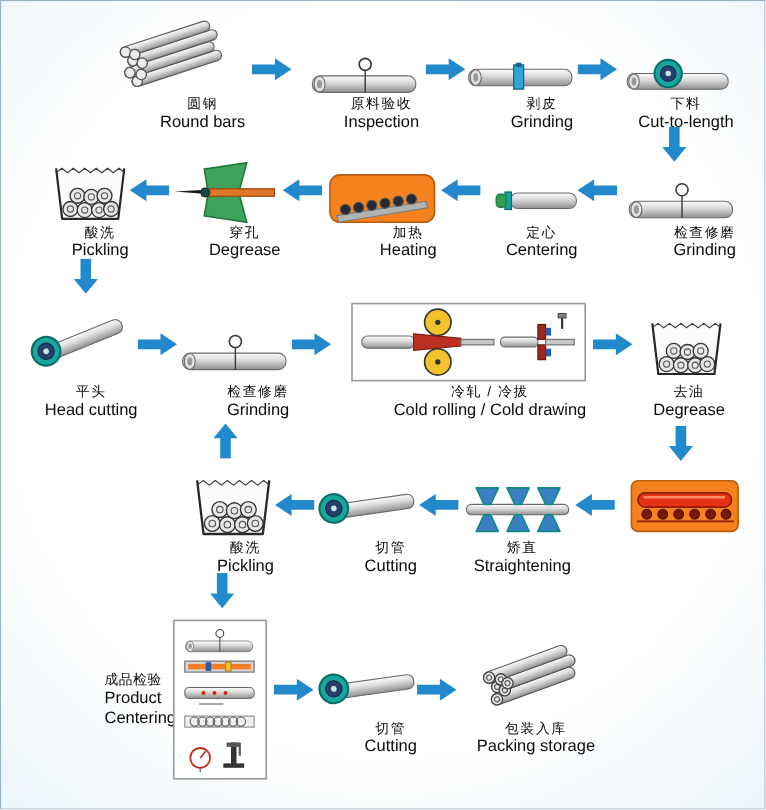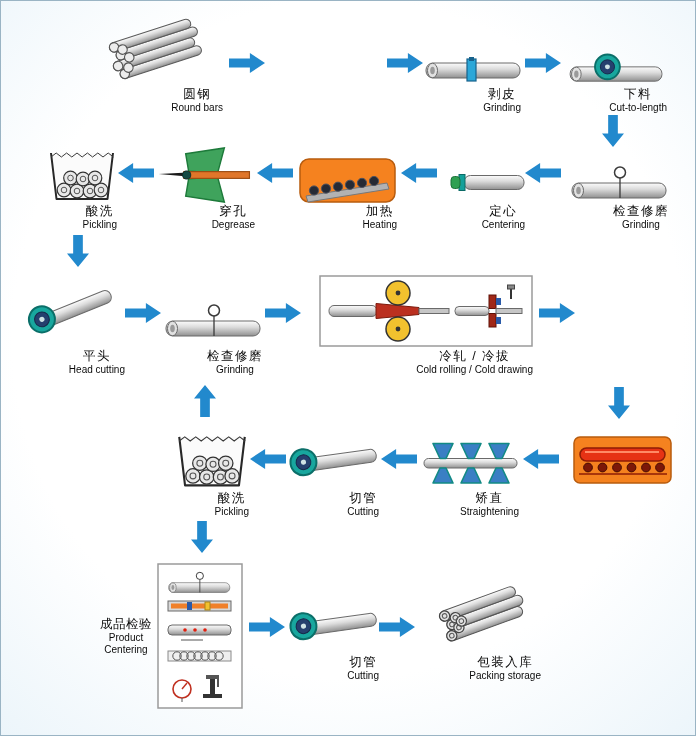--- a/index.html
+++ b/index.html
@@ -8,21 +8,21 @@
     position: relative; width: 696px; height: 736px; overflow: hidden;
     border: 1px solid #9ab4c4;
     background: radial-gradient(ellipse 115% 110% at 50% 46%, #ffffff 42%, #eaf4fa 68%, #c9e4f2 100%);
   }
   svg { display: block; }
   .node { position: absolute; display: flex; flex-direction: column; align-items: flex-end; }
   .icon { display: flex; align-items: center; justify-content: center; }
   .icon svg { overflow: visible; }
   .lab { text-align: center; line-height: 1.2; color: #0a0a0a; }
   .lab .zh { font-size: 12.5px; letter-spacing: 1.5px; white-space: nowrap; }
-  .lab .en { font-size: 10px; }
+  .lab .en { font-size: 15px; }
   .arrow { position: absolute; background: var(--arrow, #2289cd); }
   .arrow.r { width: 36px; height: 20px; clip-path: polygon(0 28%, 58% 28%, 58% 0, 100% 50%, 58% 100%, 58% 72%, 0 72%); }
   .arrow.l { width: 36px; height: 20px; clip-path: polygon(100% 28%, 42% 28%, 42% 0, 0 50%, 42% 100%, 42% 72%, 100% 72%); }
   .arrow.d { width: 22px; height: 32px; clip-path: polygon(28% 0, 72% 0, 72% 58%, 100% 58%, 50% 100%, 0 58%, 28% 58%); }
   .arrow.u { width: 22px; height: 32px; clip-path: polygon(28% 100%, 72% 100%, 72% 42%, 100% 42%, 50% 0, 0 42%, 28% 42%); }
 </style>
 </head>
 <body>
 
 <div id="canvas">
@@ -99,20 +99,31 @@
           </g>
         </g>
       </svg>
     </div>
     <div class="lab">
       <div class="zh">圆钢</div>
       <div class="en">Round bars</div>
     </div>
   </div>
 
+  <div class="node" style="left:268px;top:48px;width:112px">
+    <div class="icon" style="height:38px">
+      <svg width="100" height="36" viewBox="0 0 100 36">
+          <use href="#sym-gauge-pipe" transform="translate(2,1)"></use>
+        </svg>
+    </div>
+    <div class="lab">
+      <div class="zh">原料验收</div>
+      <div class="en">Inspection</div>
+    </div>
+  </div>
 
   <div class="node" style="left:424px;top:52px;width:96px">
     <div class="icon" style="height:34px">
       <svg width="96" height="26" viewBox="0 0 96 26">
         <use href="#sym-pipe" transform="translate(0,5)"></use>
         <rect x="42" y="2" width="9" height="22" fill="#2ba7d8" stroke="#17628c" stroke-width="1.2"></rect>
         <rect x="44" y="0" width="5" height="4" fill="#17628c"></rect>
       </svg>
     </div>
     <div class="lab">
@@ -255,20 +266,31 @@
         <line x1="192" y1="14" x2="192" y2="24" stroke="#333" stroke-width="2"></line>
         <rect x="188.5" y="10" width="7" height="4" fill="#888" stroke="#444"></rect>
       </svg>
     </div>
     <div class="lab">
       <div class="zh">冷轧 / 冷拔</div>
       <div class="en">Cold rolling / Cold drawing</div>
     </div>
   </div>
 
+  <div class="node" style="left:578px;top:280px;width:80px">
+    <div class="icon" style="height:68px">
+      <svg width="70" height="58" viewBox="0 0 70 58">
+          <use href="#sym-tank"></use>
+        </svg>
+    </div>
+    <div class="lab">
+      <div class="zh">去油</div>
+      <div class="en">Degrease</div>
+    </div>
+  </div>
 
   <div class="node" style="left:564px;top:430px;width:108px">
     <div class="icon" style="height:60px">
       <svg width="100" height="52" viewBox="0 0 100 52">
         <rect x="1" y="2" width="97" height="46" rx="6" fill="#f5821f" stroke="#b85c0e" stroke-width="1.5"></rect>
         <rect x="7" y="13" width="85" height="13" rx="6.5" fill="#e63214" stroke="#8e1c06" stroke-width="1.5"></rect>
         <line x1="12" y1="17" x2="86" y2="17" stroke="#ff8a66" stroke-width="2.2"></line>
         <g fill="#7c1808" stroke="#480c02">
           <circle cx="15" cy="32.5" r="4.4"></circle>
             <circle cx="29.5" cy="32.5" r="4.4"></circle>
@@ -320,21 +342,21 @@
           <use href="#sym-tank"></use>
         </svg>
     </div>
     <div class="lab">
       <div class="zh">酸洗</div>
       <div class="en">Pickling</div>
     </div>
   </div>
 
   <div class="node" style="left:94px;top:562px;width:150px;flex-direction:row;align-items:center">
-    <div class="lab" style="text-align:center;width:62px;flex:none">
+    <div class="lab" style="text-align:left;width:62px;flex:none">
       <div class="zh" style="letter-spacing:0.5px">成品检验</div>
       <div class="en">Product Centering</div>
     </div>
     <div class="icon">
       <svg width="86" height="146" viewBox="0 0 86 146">
         <rect x="1" y="1" width="84" height="144" fill="#fff" stroke="#9a9a9a" stroke-width="1.5"></rect>
         <use href="#sym-gauge-pipe" transform="translate(11,8) scale(0.65)"></use>
         <rect x="11" y="38" width="63" height="10" fill="#d8d8d8" stroke="#6a6a6a"></rect>
         <rect x="14" y="40.5" width="57" height="5" fill="#f0802a"></rect>
         <rect x="30" y="39" width="5" height="8" fill="#2a5aa8"></rect>

